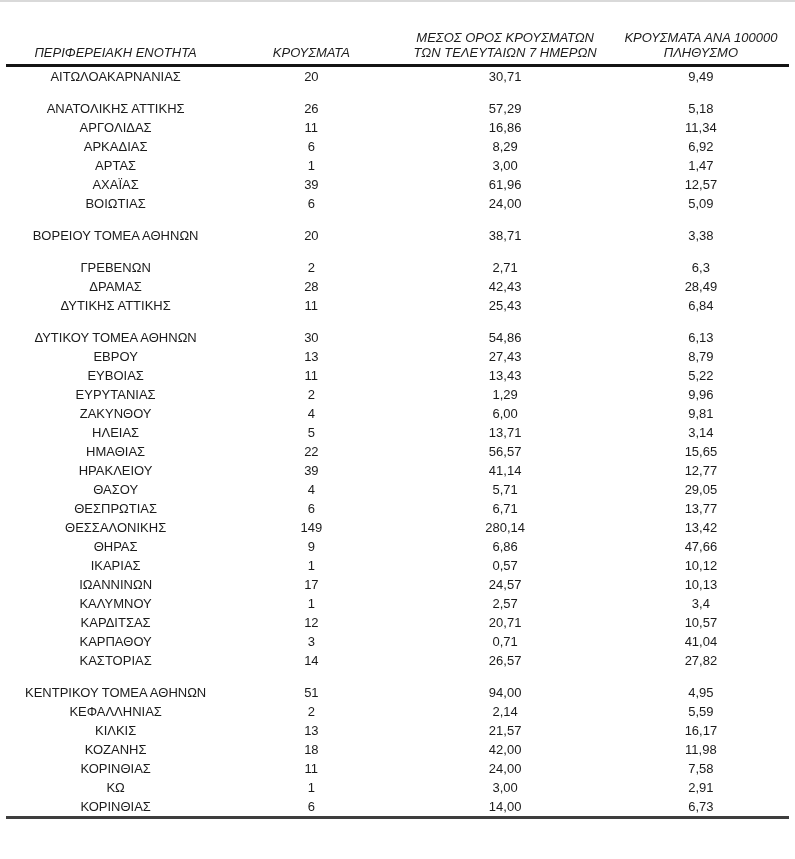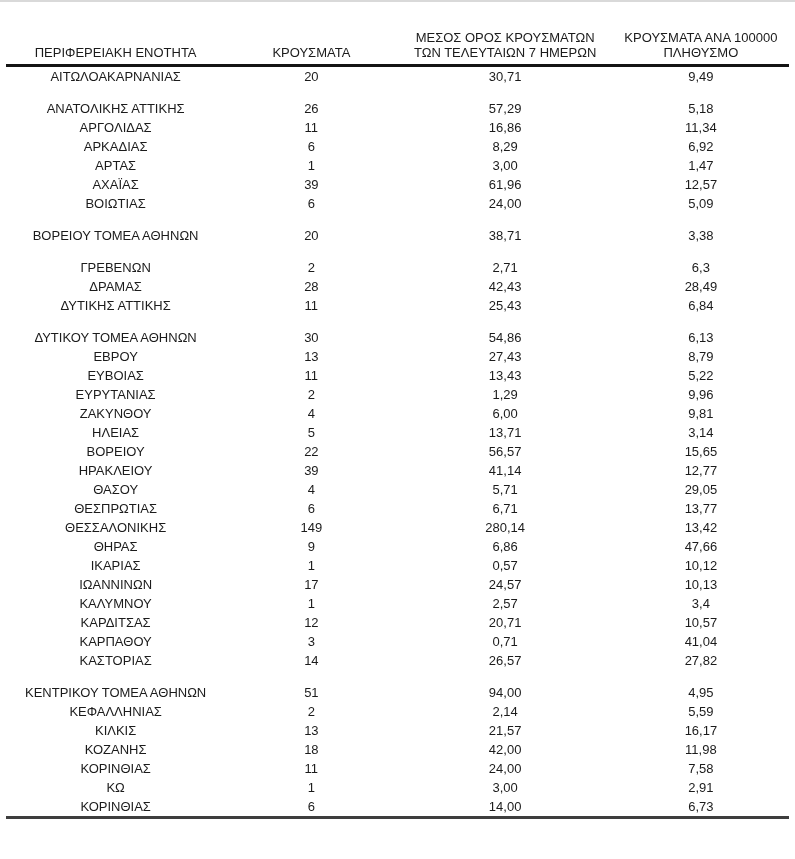--- a/index.html
+++ b/index.html
@@ -38,21 +38,21 @@
   table.cases-table th {
     font-weight: 400;
     font-size: 13px;
     line-height: 15px;
     vertical-align: bottom;
     text-align: center;
     padding: 4px 2px 4px 2px;
     border-bottom: 3px solid #141414;
     white-space: nowrap;
   }
-  table.cases-table th .hline { display: block; }
+  table.cases-table th .hline { display: block; font-style: italic; }
   table.cases-table td {
     font-size: 13px;
     height: 19px;
     line-height: 19px;
     padding: 0 2px;
     text-align: center;
     white-space: nowrap;
     overflow: hidden;
   }
   table.cases-table tr.spacer td {
@@ -200,21 +200,21 @@
           <td>6,00</td>
           <td>9,81</td>
         </tr>
         <tr>
           <td>ΗΛΕΙΑΣ</td>
           <td>5</td>
           <td>13,71</td>
           <td>3,14</td>
         </tr>
         <tr>
-          <td>ΒΟΡΕΙΟΥ</td>
+          <td>ΗΜΑΘΙΑΣ</td>
           <td>22</td>
           <td>56,57</td>
           <td>15,65</td>
         </tr>
         <tr>
           <td>ΗΡΑΚΛΕΙΟΥ</td>
           <td>39</td>
           <td>41,14</td>
           <td>12,77</td>
         </tr>

